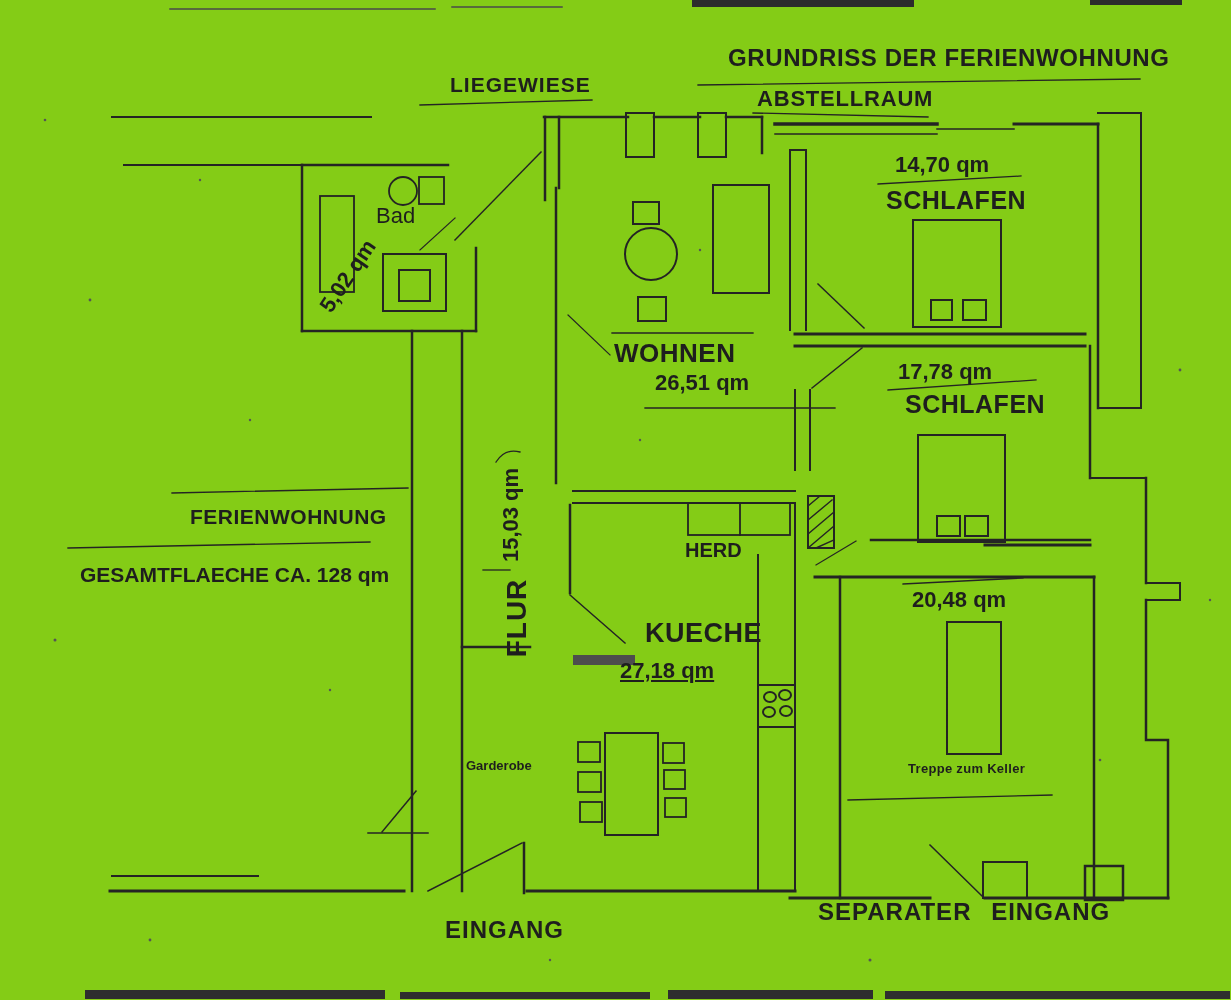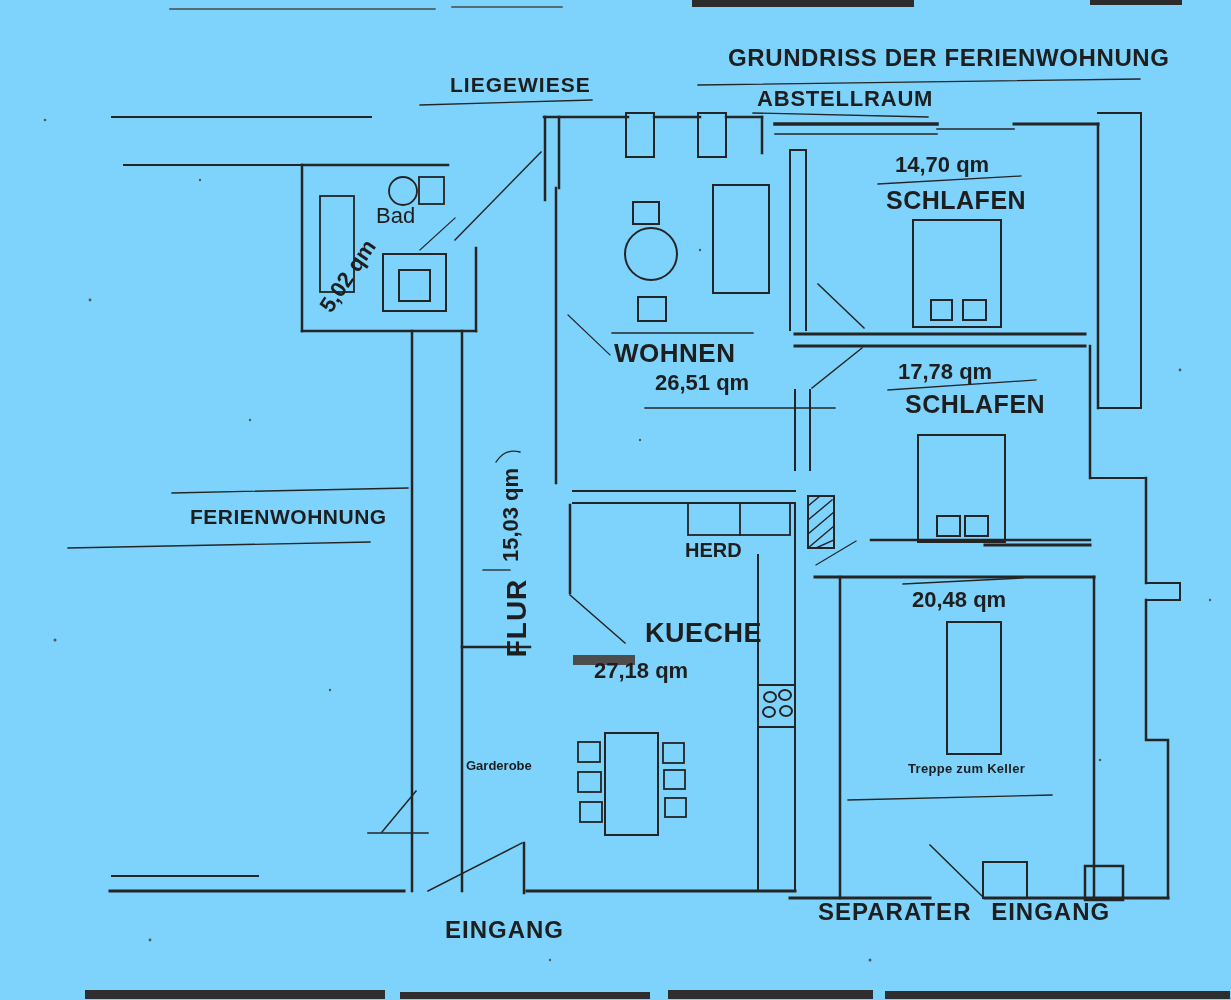--- a/index.html
+++ b/index.html
@@ -1,19 +1,19 @@
 <!DOCTYPE html>
 <html><head>
 <meta charset="utf-8">
 <style>
   html,body{margin:0;padding:0;background:#dcdcd8;}
   .canvas{
     position:relative;
     width:1231px;height:1000px;
-    background:#7dd3fc;
+    background:#84cc16;
     overflow:hidden;
     font-family:"Liberation Sans",sans-serif;
     color:#1d1d1d;
   }
   svg{position:absolute;left:0;top:0;}
   .lbl{position:absolute;white-space:nowrap;color:#1e1e1e;line-height:1;}
   .b{font-weight:700;}
   .sb{font-weight:600;}
   .t-title{font-size:24px;letter-spacing:.6px;}
   .t-sub{font-size:22px;letter-spacing:.8px;}
@@ -257,27 +257,28 @@
   <div class="lbl t-area sb" style="left:895px;top:140px;margin-top:14px;">14,70 qm</div>
   <div class="lbl b t-room" style="left:886px;top:188px;">SCHLAFEN</div>
 
   <div class="lbl b" style="left:614px;top:340px;font-size:26px;letter-spacing:.5px;">WOHNEN</div>
   <div class="lbl t-area sb" style="left:655px;top:372px;">26,51 qm</div>
 
   <div class="lbl t-area sb" style="left:898px;top:361px;">17,78 qm</div>
   <div class="lbl b t-room" style="left:905px;top:392px;">SCHLAFEN</div>
 
   <div class="lbl b" style="left:190px;top:506px;font-size:21px;letter-spacing:.5px;">FERIENWOHNUNG</div>
+  <div class="lbl b" style="left:80px;top:564px;font-size:21px;">GESAMTFLAECHE CA. 128 qm</div>
 
   <div class="lbl t-area sb rot-90" style="left:447px;top:503px;width:130px;height:24px;">15,03 qm</div>
   <div class="lbl b rot-90" style="left:462px;top:604px;width:110px;height:28px;font-size:28px;letter-spacing:1px;">FLUR</div>
 
   <div class="lbl b" style="left:685px;top:540px;font-size:20px;">HERD</div>
   <div class="lbl b" style="left:645px;top:620px;font-size:27px;letter-spacing:.5px;text-align:center;">KUECHE</div>
-  <div class="lbl t-area sb" style="left:594px;top:660px;">27,18 qm</div>
+  <div class="lbl t-area sb" style="left:620px;top:660px;text-decoration:underline;">27,18 qm</div>
 
   <div class="lbl t-area sb" style="left:912px;top:589px;">20,48 qm</div>
   <div class="lbl b t-small" style="left:908px;top:762px;letter-spacing:.3px;">Treppe zum Keller</div>
 
   <div class="lbl b t-small" style="left:466px;top:759px;">Garderobe</div>
   <div class="lbl sb t-entr" style="left:445px;top:918px;">EINGANG</div>
   <div class="lbl sb t-entr" style="left:818px;top:900px;word-spacing:12px;">SEPARATER EINGANG</div>
 
 </div>
 

